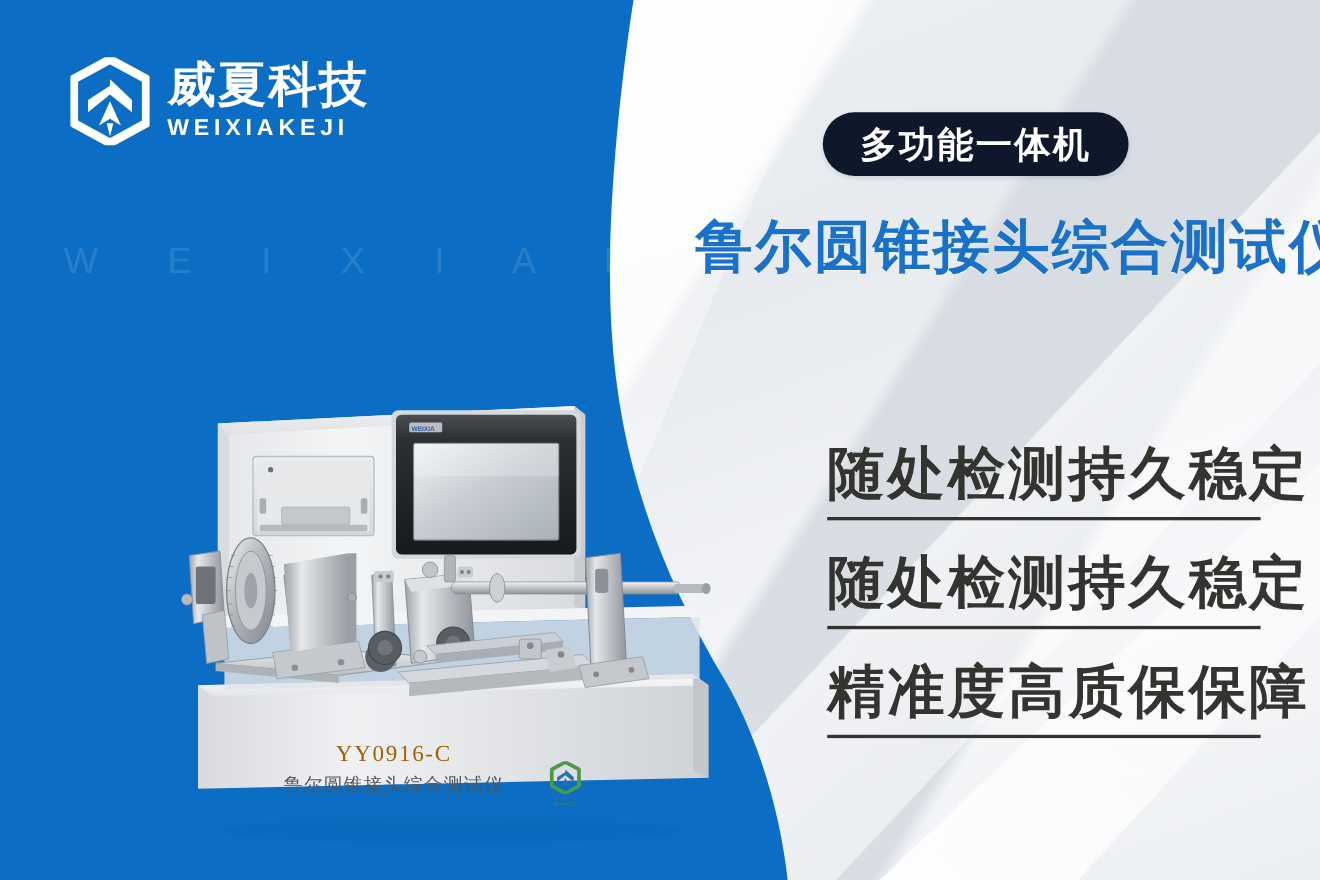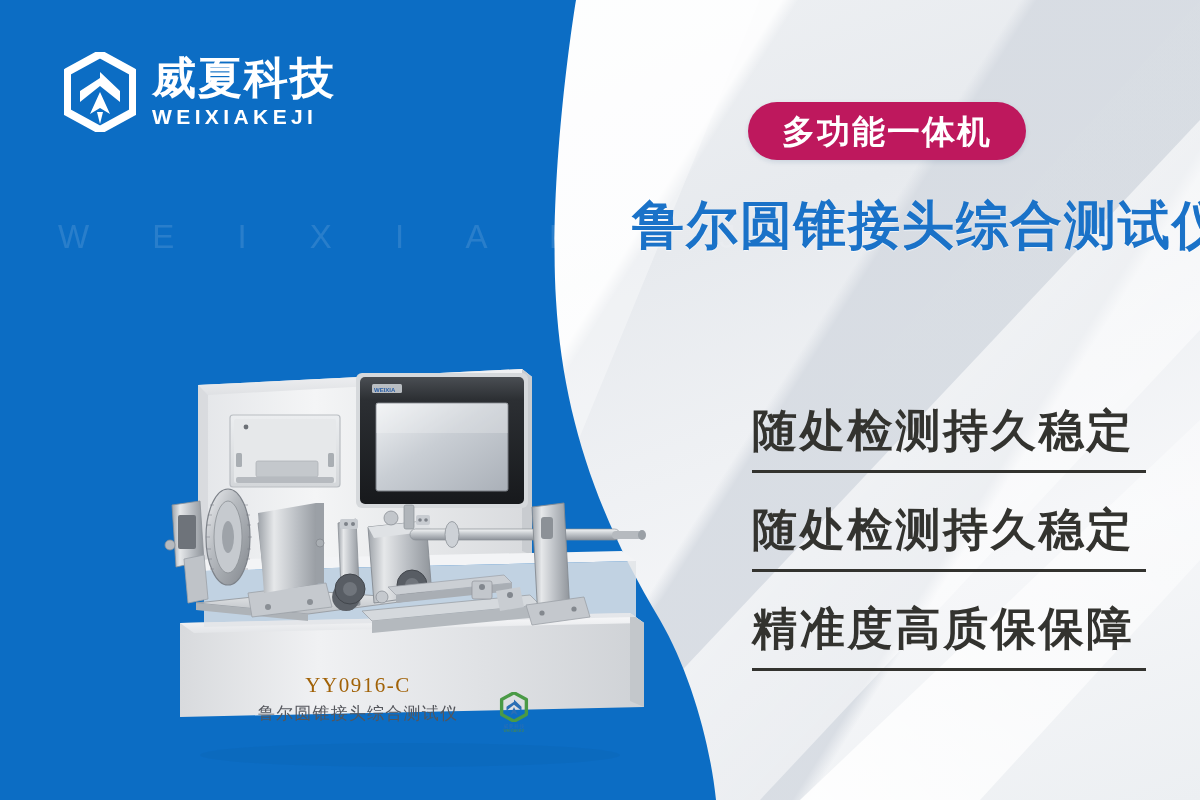--- a/index.html
+++ b/index.html
@@ -76,21 +76,21 @@
     margin-top:3px;
     white-space:nowrap;
   }
 
   
   .badge {
     position:absolute;
     left:748px; top:102px;
     height:58px;
     padding:0 34px;
-    background:#be185d;
+    background:#0f172a;
     border-radius:32px;
     display:flex; align-items:center; justify-content:center;
     box-shadow:0 2px 5px rgba(30,70,120,.14);
   }
   .badge-label {
     color:#ffffff;
     font-size:33px;
     font-weight:700;
     letter-spacing:2px;
     line-height:1;
@@ -109,21 +109,21 @@
     text-shadow:0 1px 1px rgba(255,255,255,.65);
   }
 
   .features {
     position:absolute;
     left:752px; top:398px;
     width:394px;
   }
   .feature-row { position:relative; }
   .feature-text {
-    font-size:45px;
+    font-size:52px;
     font-weight:700;
     color:#33332f;
     letter-spacing:2.8px;
     line-height:66px;
     white-space:nowrap;
   }
   .feature-rule {
     height:3px;
     background:#33332f;
     width:100%;

